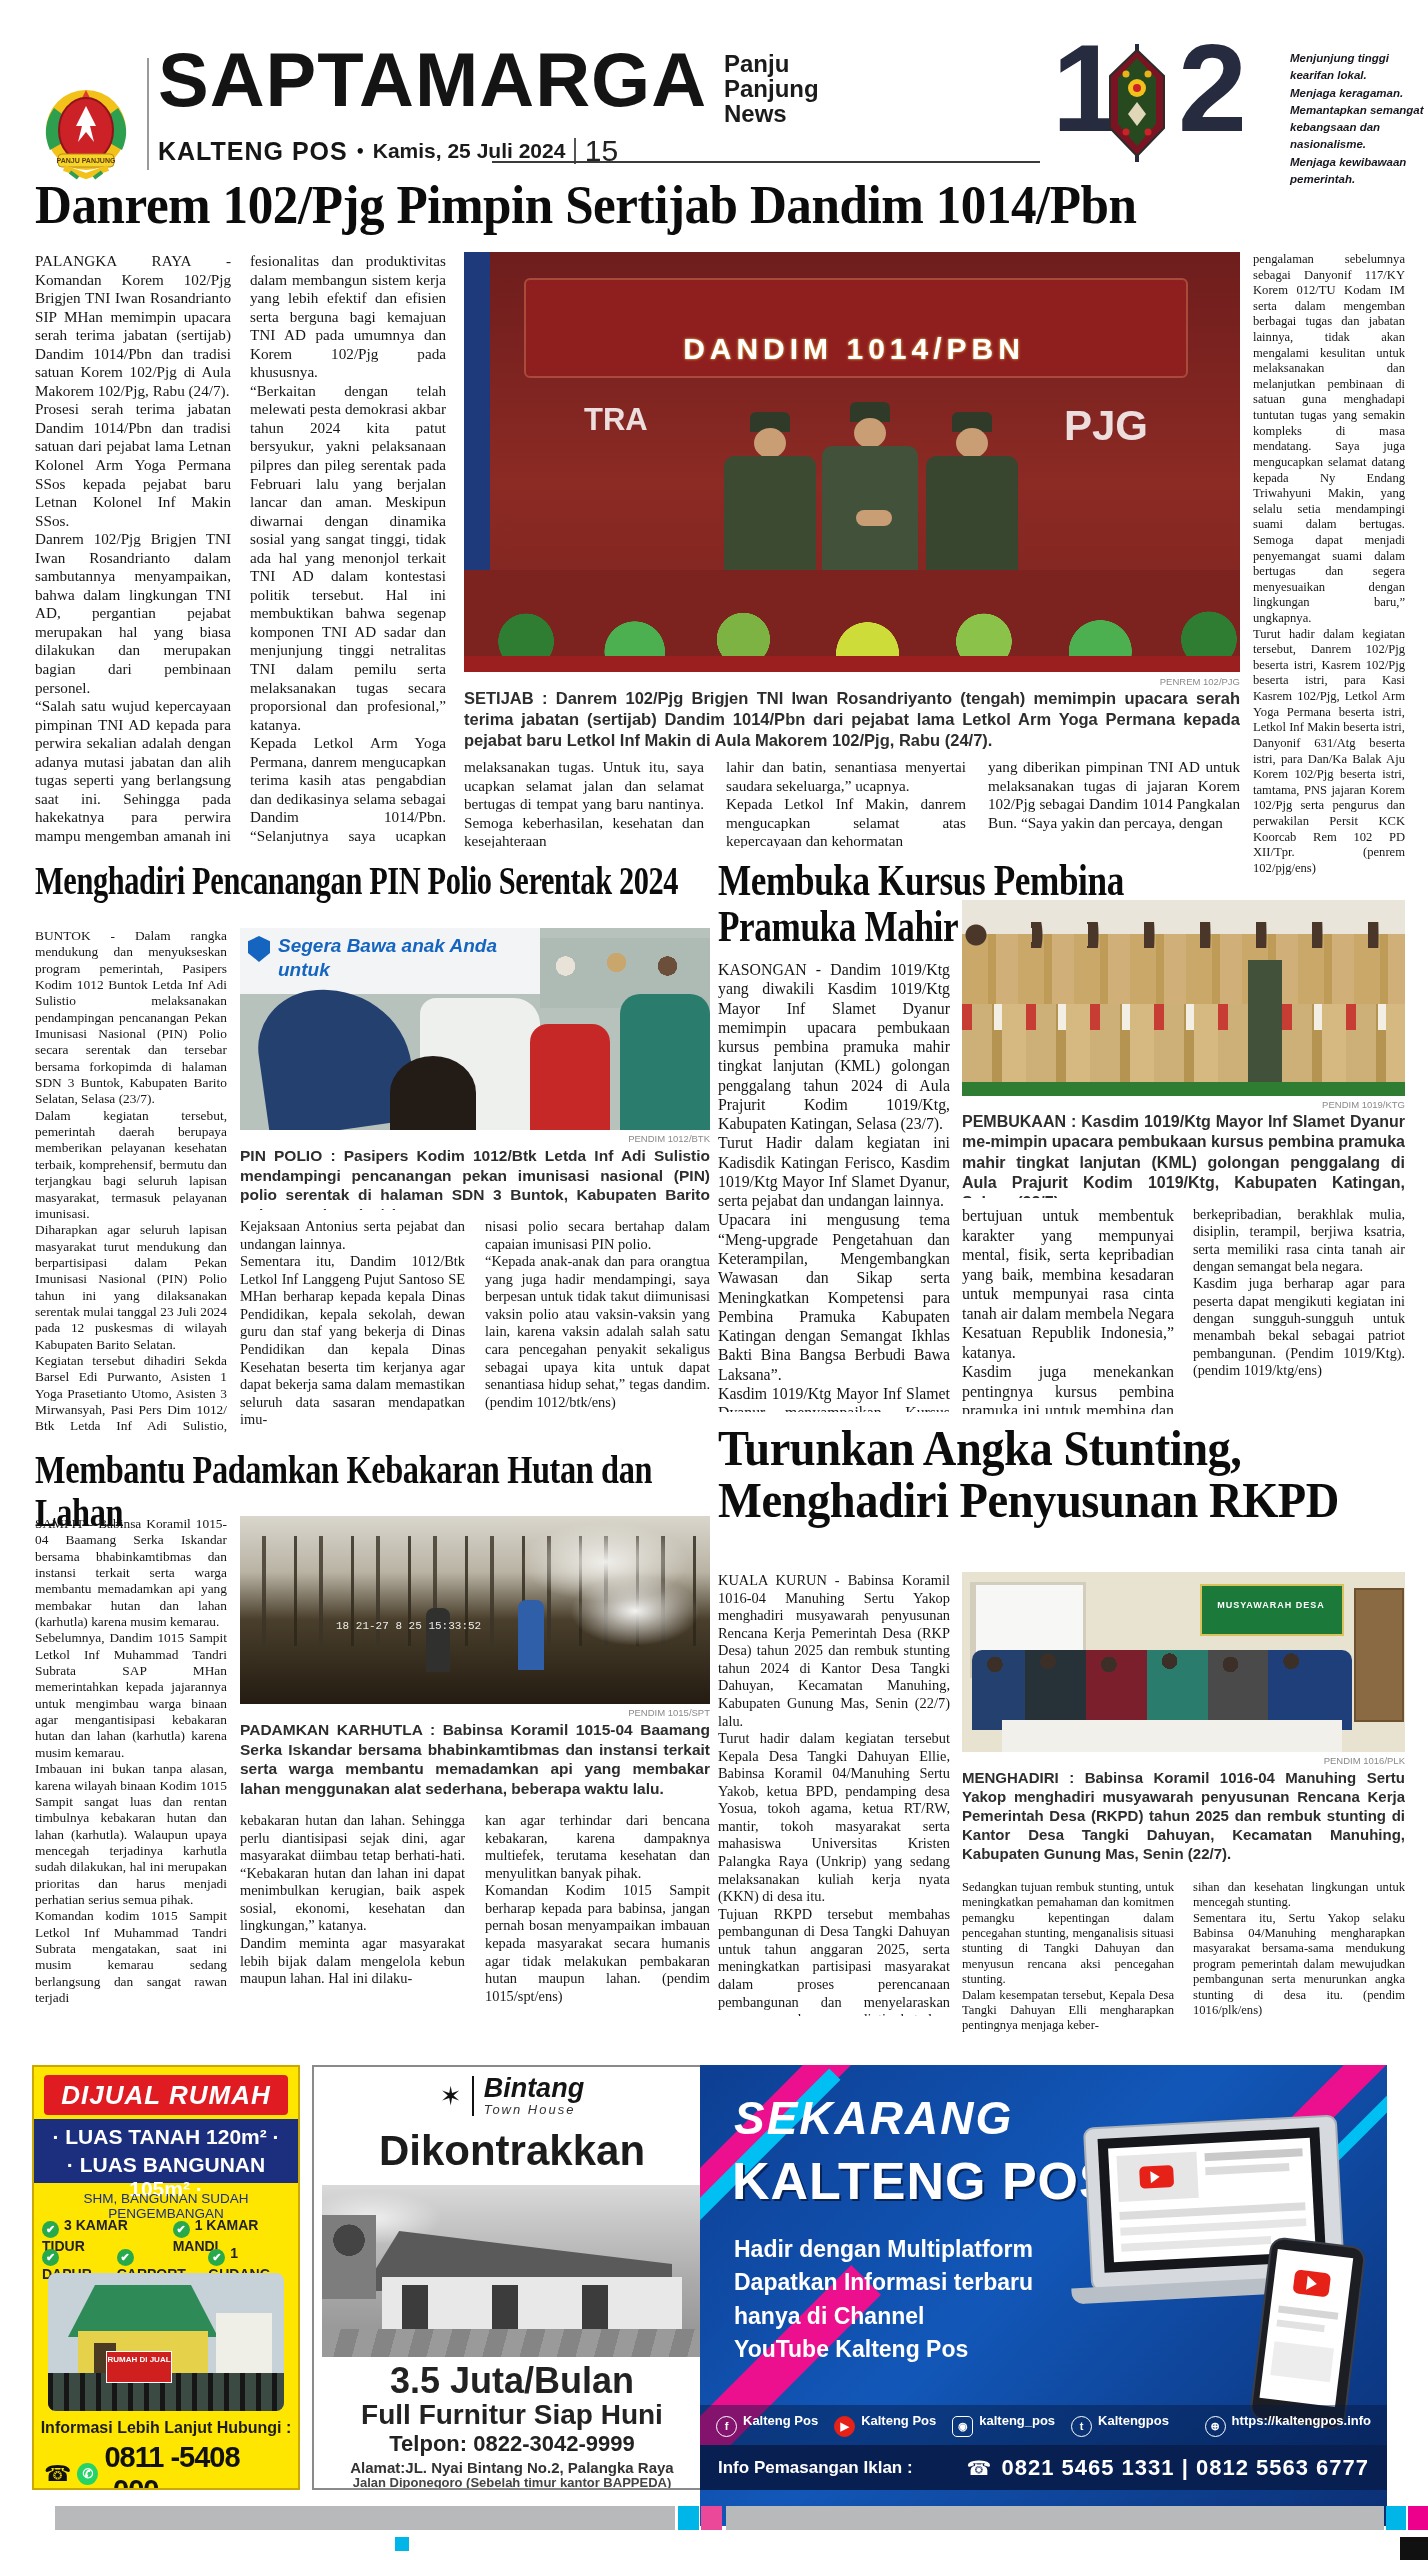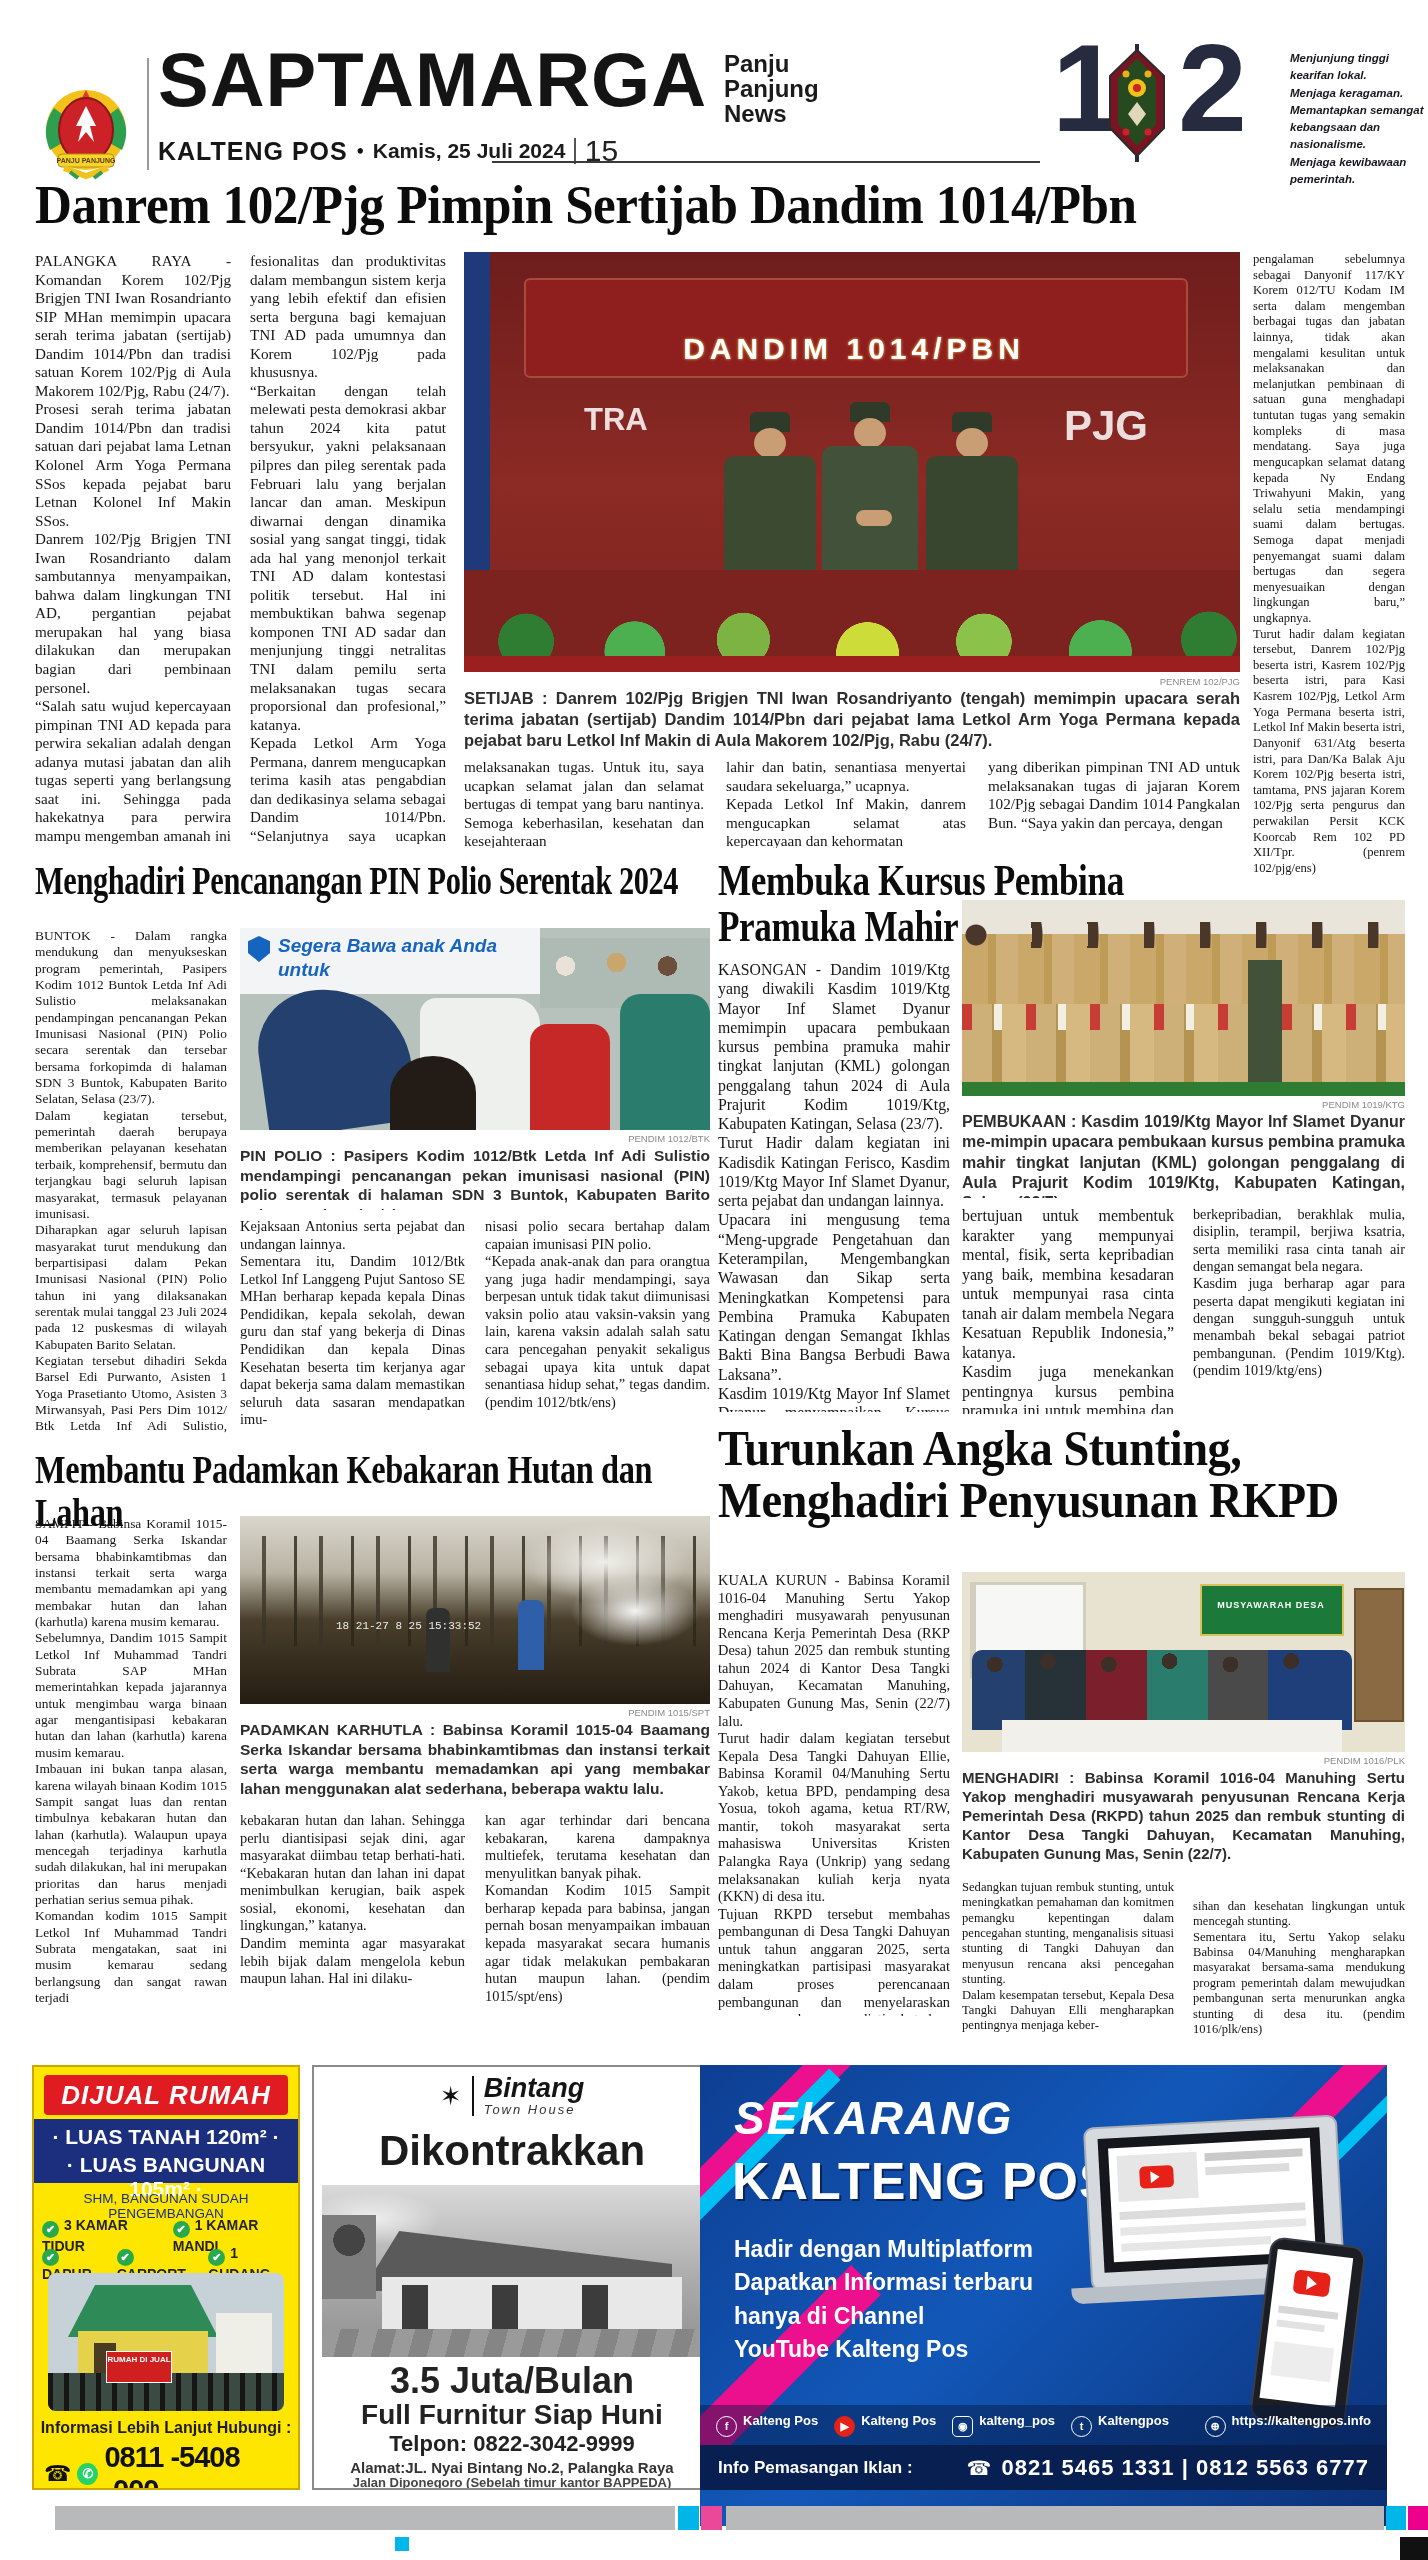--- a/index.html
+++ b/index.html
@@ -237,21 +237,21 @@
                     radial-gradient(circle 13px at 68% 18%, #3b2f28 60%, transparent 61%),
                     radial-gradient(circle 13px at 84% 14%, #3b2f28 60%, transparent 61%),
                     linear-gradient(90deg,#23406f 0 14%,#263238 14% 30%,#7a1f2b 30% 46%,#2a7d6d 46% 62%,#4a4a4a 62% 78%,#1f3f7a 78% 100%);
          border-radius:10px 10px 0 0;"></div>
     <div class="abs" style="left:40px;top:148px;width:340px;height:32px;background:#f2f0ea;"></div>
   </div>
   <div class="credit" style="left:1215px;top:1755px;width:190px;">PENDIM 1016/PLK</div>
   <div class="cap" style="left:962px;top:1768px;width:443px;height:104px;font-size:15px;">MENGHADIRI : Babinsa Koramil 1016-04 Manuhing Sertu Yakop menghadiri musyawarah penyusunan Rencana Kerja Pemerintah Desa (RKPD) tahun 2025 dan rembuk stunting di Kantor Desa Tangki Dahuyan, Kecamatan Manuhing, Kabupaten Gunung Mas, Senin (22/7).</div>
   <div class="col" style="left:962px;top:1880px;width:212px;height:156px;font-size:12.6px;">Sedangkan tujuan rembuk stunting, untuk meningkatkan pemahaman dan komitmen pemangku kepentingan dalam pencegahan stunting, menganalisis situasi stunting di Tangki Dahuyan dan menyusun rencana aksi pencegahan stunting.
 Dalam kesempatan tersebut, Kepala Desa Tangki Dahuyan Elli mengharapkan pentingnya menjaga keber-</div>
-  <div class="col" style="left:1193px;top:1880px;width:212px;height:156px;font-size:12.6px;margin-top:19px;">sihan dan kesehatan lingkungan untuk mencegah stunting.
+  <div class="col" style="left:1193px;top:1880px;width:212px;height:156px;font-size:12.6px;">sihan dan kesehatan lingkungan untuk mencegah stunting.
 Sementara itu, Sertu Yakop selaku Babinsa 04/Manuhing mengharapkan masyarakat bersama-sama mendukung program pemerintah dalam mewujudkan pembangunan serta menurunkan angka stunting di desa itu. (pendim 1016/plk/ens)</div>
 
   <div class="abs" style="left:32px;top:2065px;width:268px;height:425px;background:#ffe600;border:2px solid #caa800;box-sizing:border-box;overflow:hidden;padding-left:40px;">
     <div class="abs" style="left:10px;top:8px;width:244px;height:40px;background:#e11b22;border-radius:4px;"></div>
     <div class="abs sans" style="left:10px;top:13px;width:244px;text-align:center;font-size:26px;font-weight:bold;font-style:italic;color:#fff;letter-spacing:1px;">DIJUAL RUMAH</div>
     <div class="abs" style="left:0px;top:52px;width:264px;height:64px;background:#1b2f7e;"></div>
     <div class="abs sans" style="left:0px;top:58px;width:264px;text-align:center;font-size:21px;font-weight:bold;color:#fff;">· LUAS TANAH 120m² ·</div>
     <div class="abs sans" style="left:0px;top:86px;width:264px;text-align:center;font-size:21px;font-weight:bold;color:#fff;">· LUAS BANGUNAN 105m² ·</div>
     <div class="abs sans" style="left:0px;top:124px;width:264px;text-align:center;font-size:13.5px;font-weight:normal;color:#1b2f7e;">SHM, BANGUNAN SUDAH PENGEMBANGAN</div>
     <div class="abs sans" style="left:8px;top:150px;width:250px;display:flex;justify-content:center;gap:14px;font-size:14px;font-weight:bold;color:#222;">

